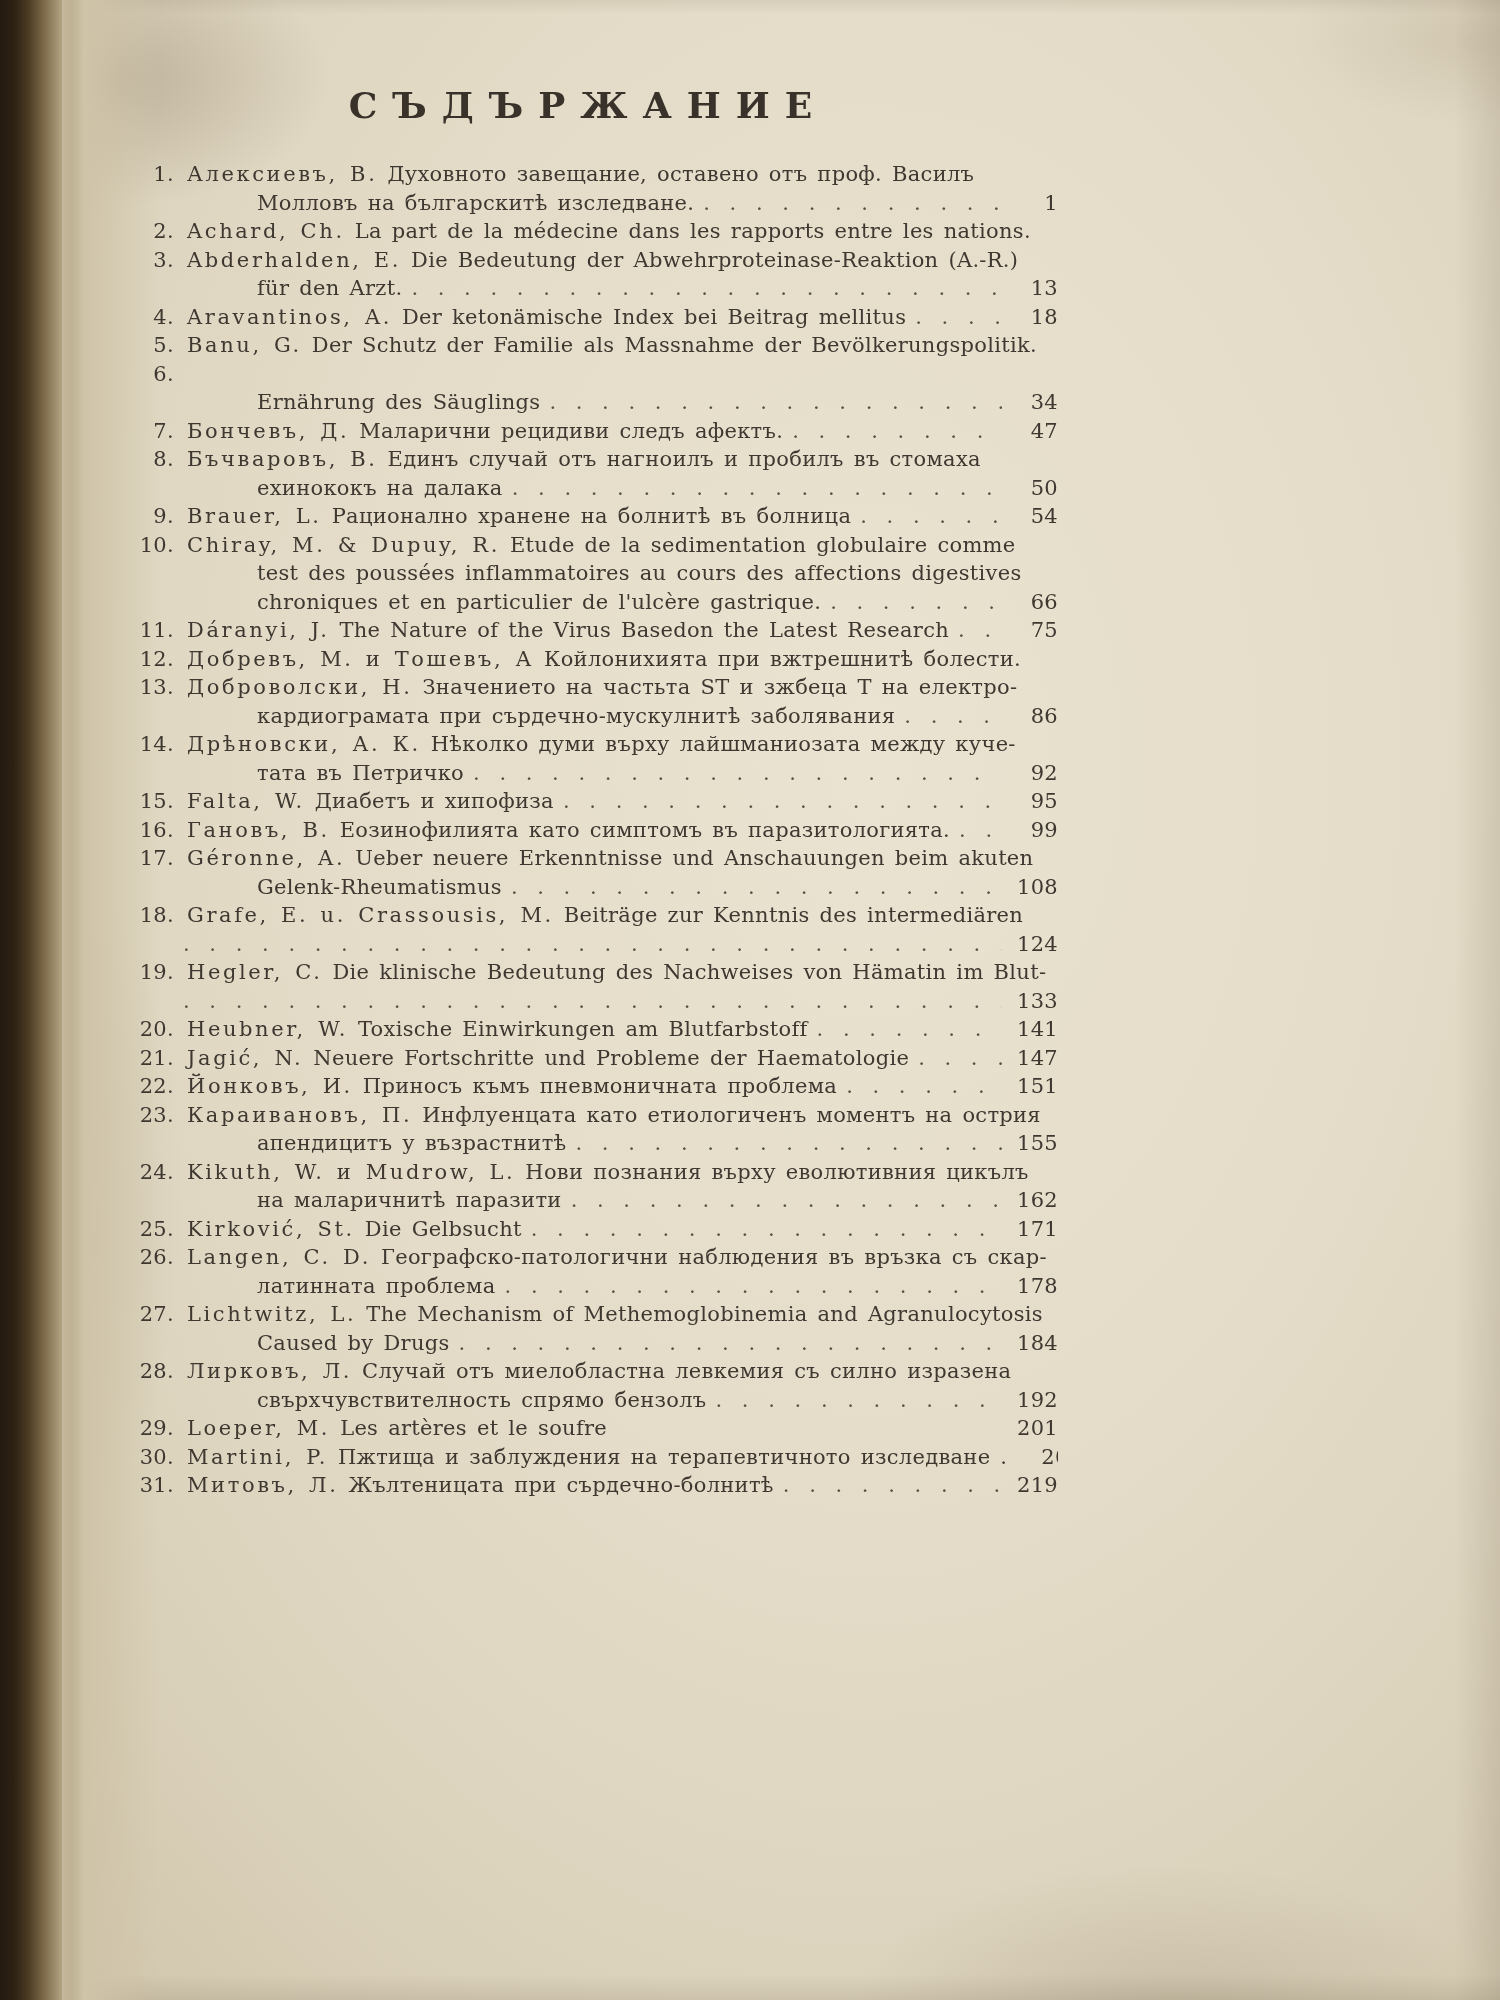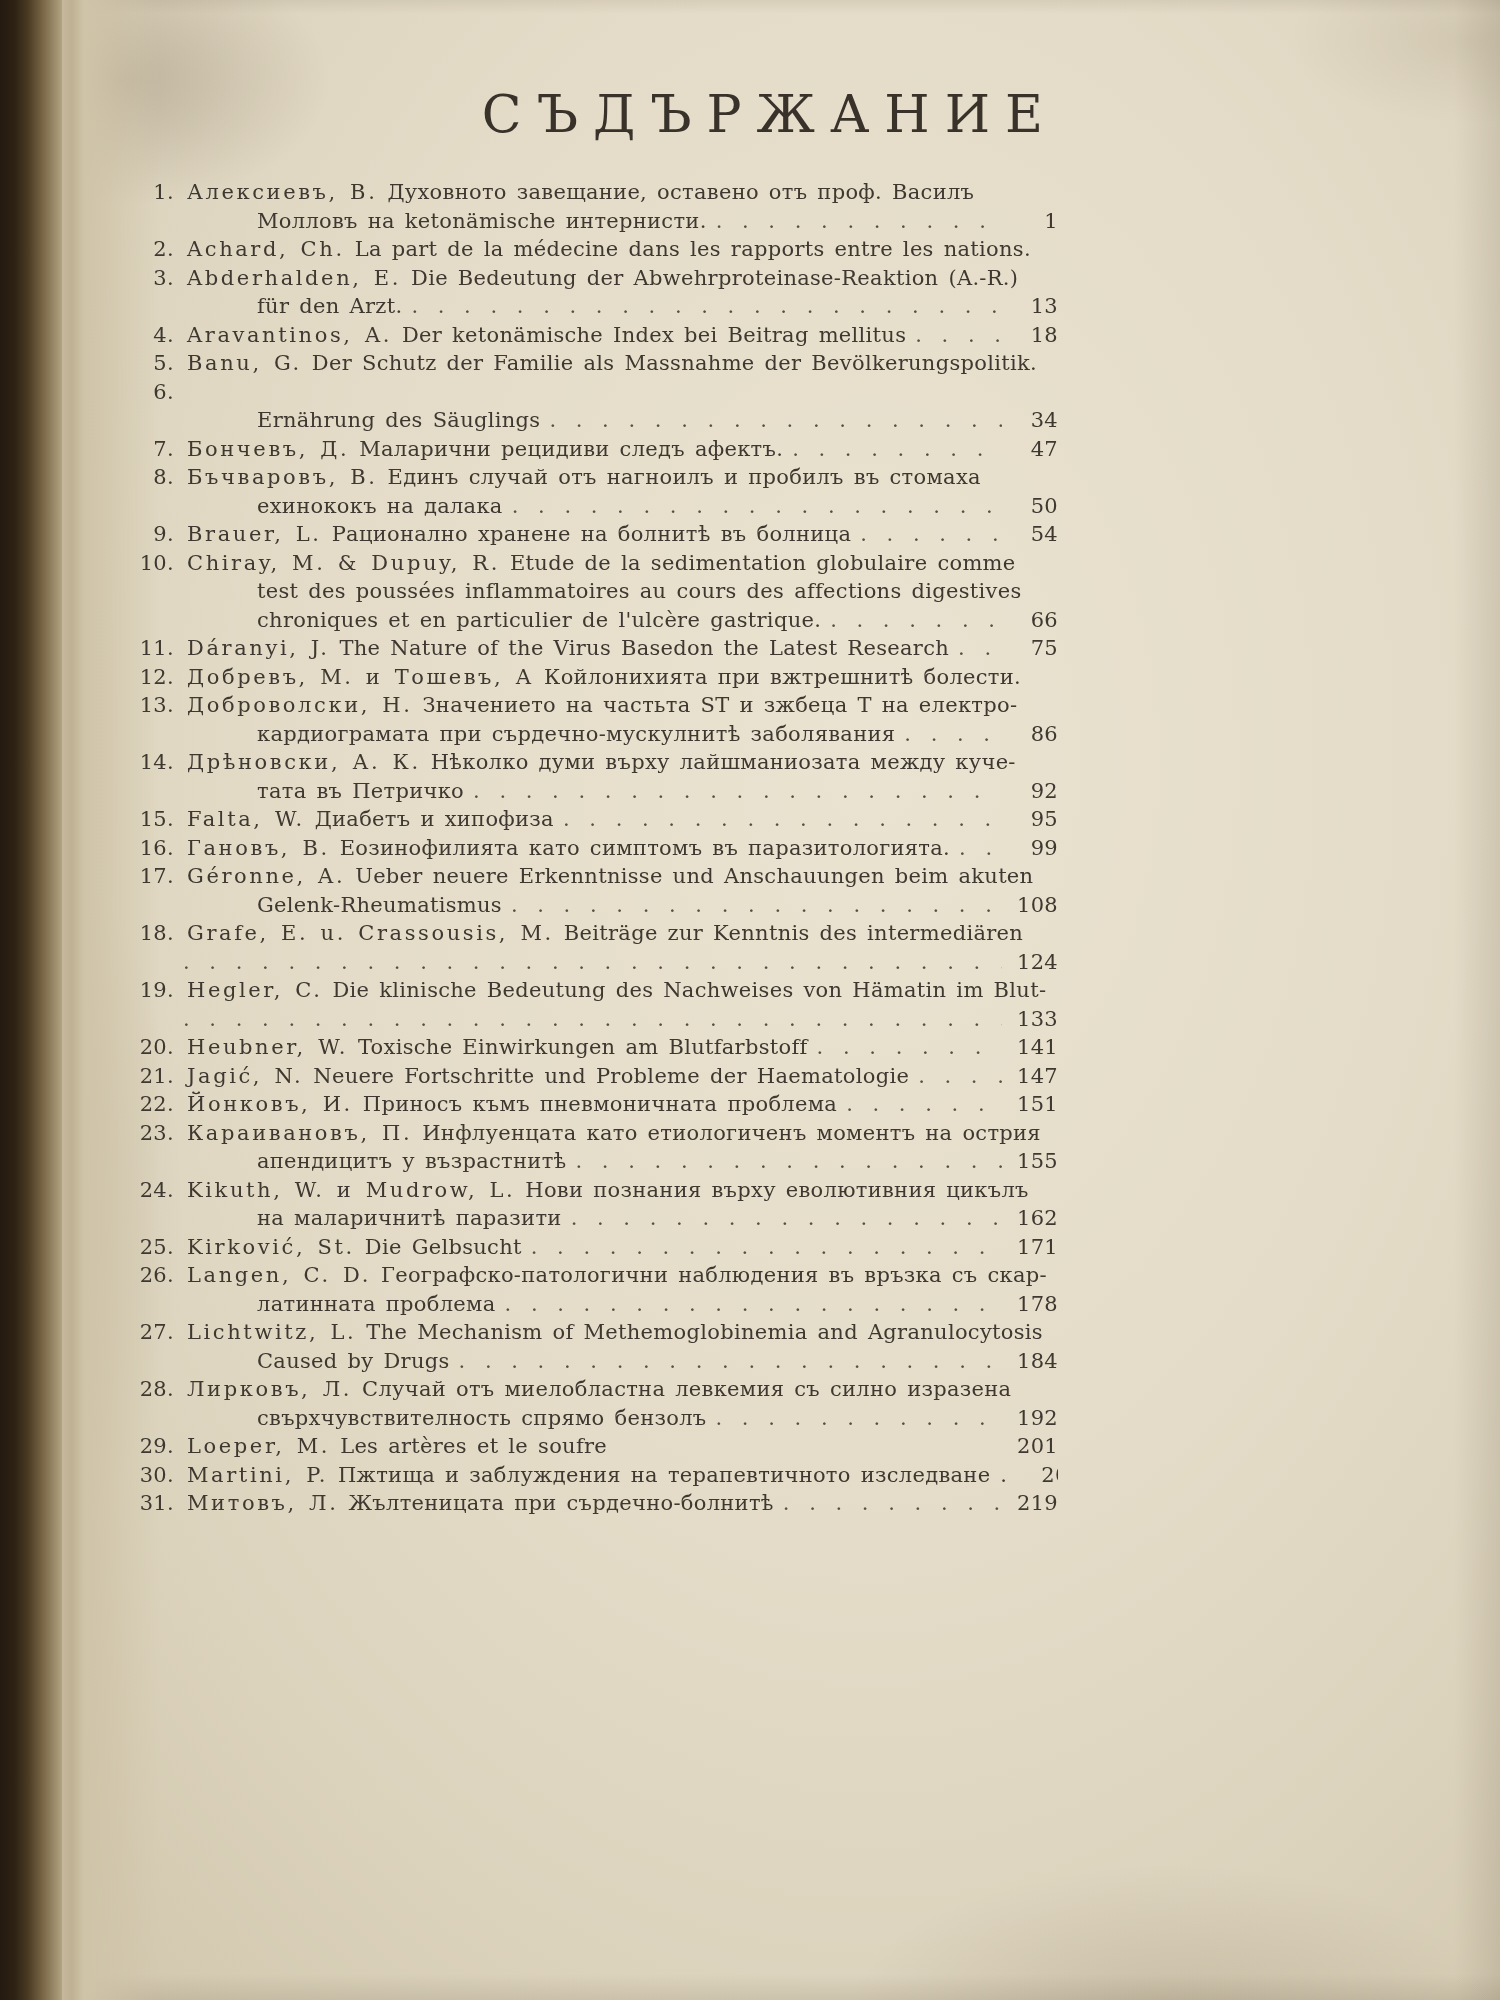--- a/index.html
+++ b/index.html
@@ -48,23 +48,23 @@
   }
   .spine::after{
     content:"";position:absolute;left:62px;top:0;bottom:0;width:10px;
     background:linear-gradient(90deg, rgba(255,250,235,0.25), rgba(255,250,235,0));
   }
   .content{
     position:absolute;left:118px;top:58px;width:940px;color:var(--ink);
   }
   .title{
     margin:26px 0 34px;
-    text-align:right;
-    font-size:52px;
-    font-weight:normal;
+    text-align:center;
+    font-size:36px;
+    font-weight:bold;
     letter-spacing:15px;
     color:#39322a;
   }
   .entries{font-size:21px;}
   .row{
     display:flex;align-items:baseline;
     line-height:28.5px;height:28.5px;
     white-space:nowrap;overflow:hidden;
     word-spacing:3px;
     letter-spacing:0.3px;
@@ -95,21 +95,21 @@
     <div class="entries">
   <div class="row">
     <span class="num">1.</span>
     <span class="txt"><span class="head">Алексиевъ, В.</span><span class="tail"> Духовното завещание, оставено отъ проф. Василъ</span></span>
     <span class="leader no-dots"></span>
     <span class="pg"></span>
   </div>
 
   <div class="row cont">
     <span class="num"></span>
-    <span class="txt"><span class="head"></span><span class="tail">Молловъ на ketonämische интернисти.</span></span>
+    <span class="txt"><span class="head"></span><span class="tail">Молловъ на българскитѣ изследване.</span></span>
     <span class="leader"></span>
     <span class="pg">1</span>
   </div>
 
   <div class="row">
     <span class="num">2.</span>
     <span class="txt"><span class="head">Achard, Ch.</span><span class="tail"> La part de la médecine dans les rapports entre les nations.</span></span>
     <span class="leader no-dots"></span>
     <span class="pg">10</span>
   </div>

